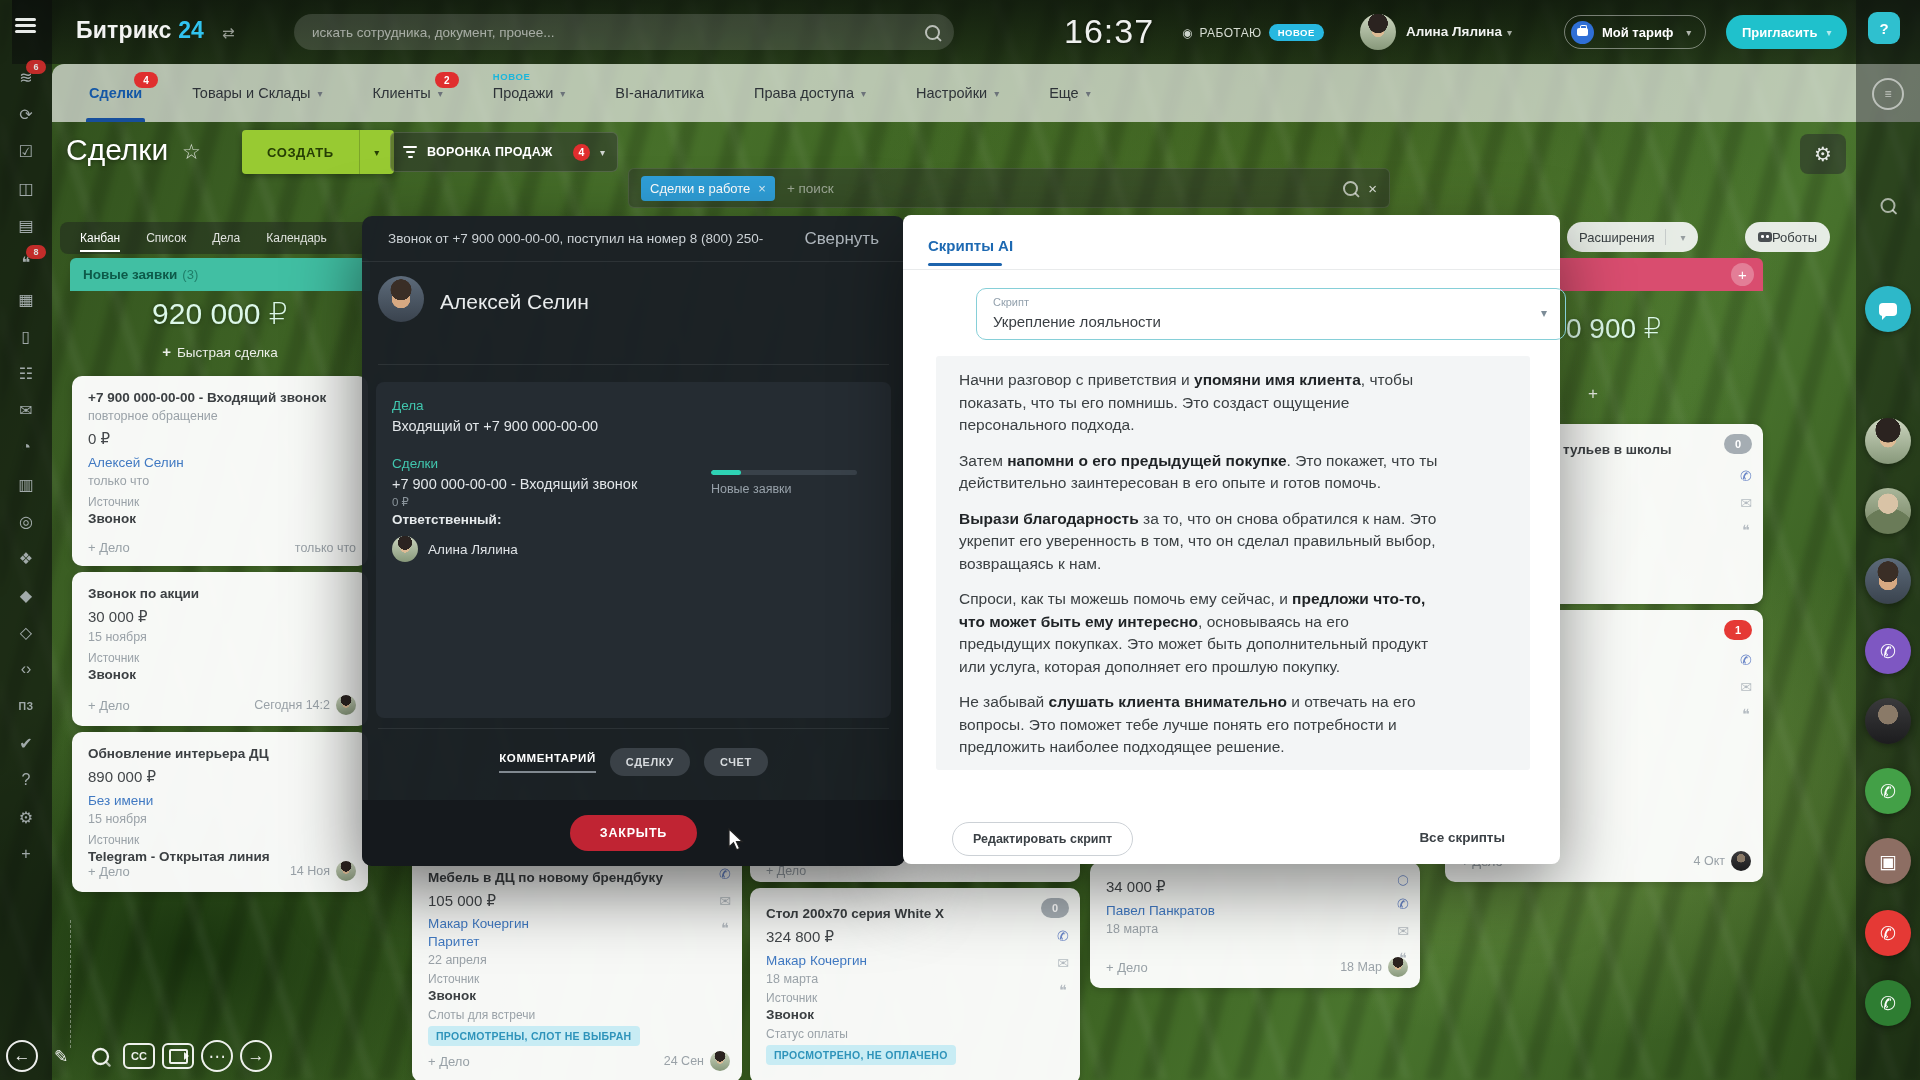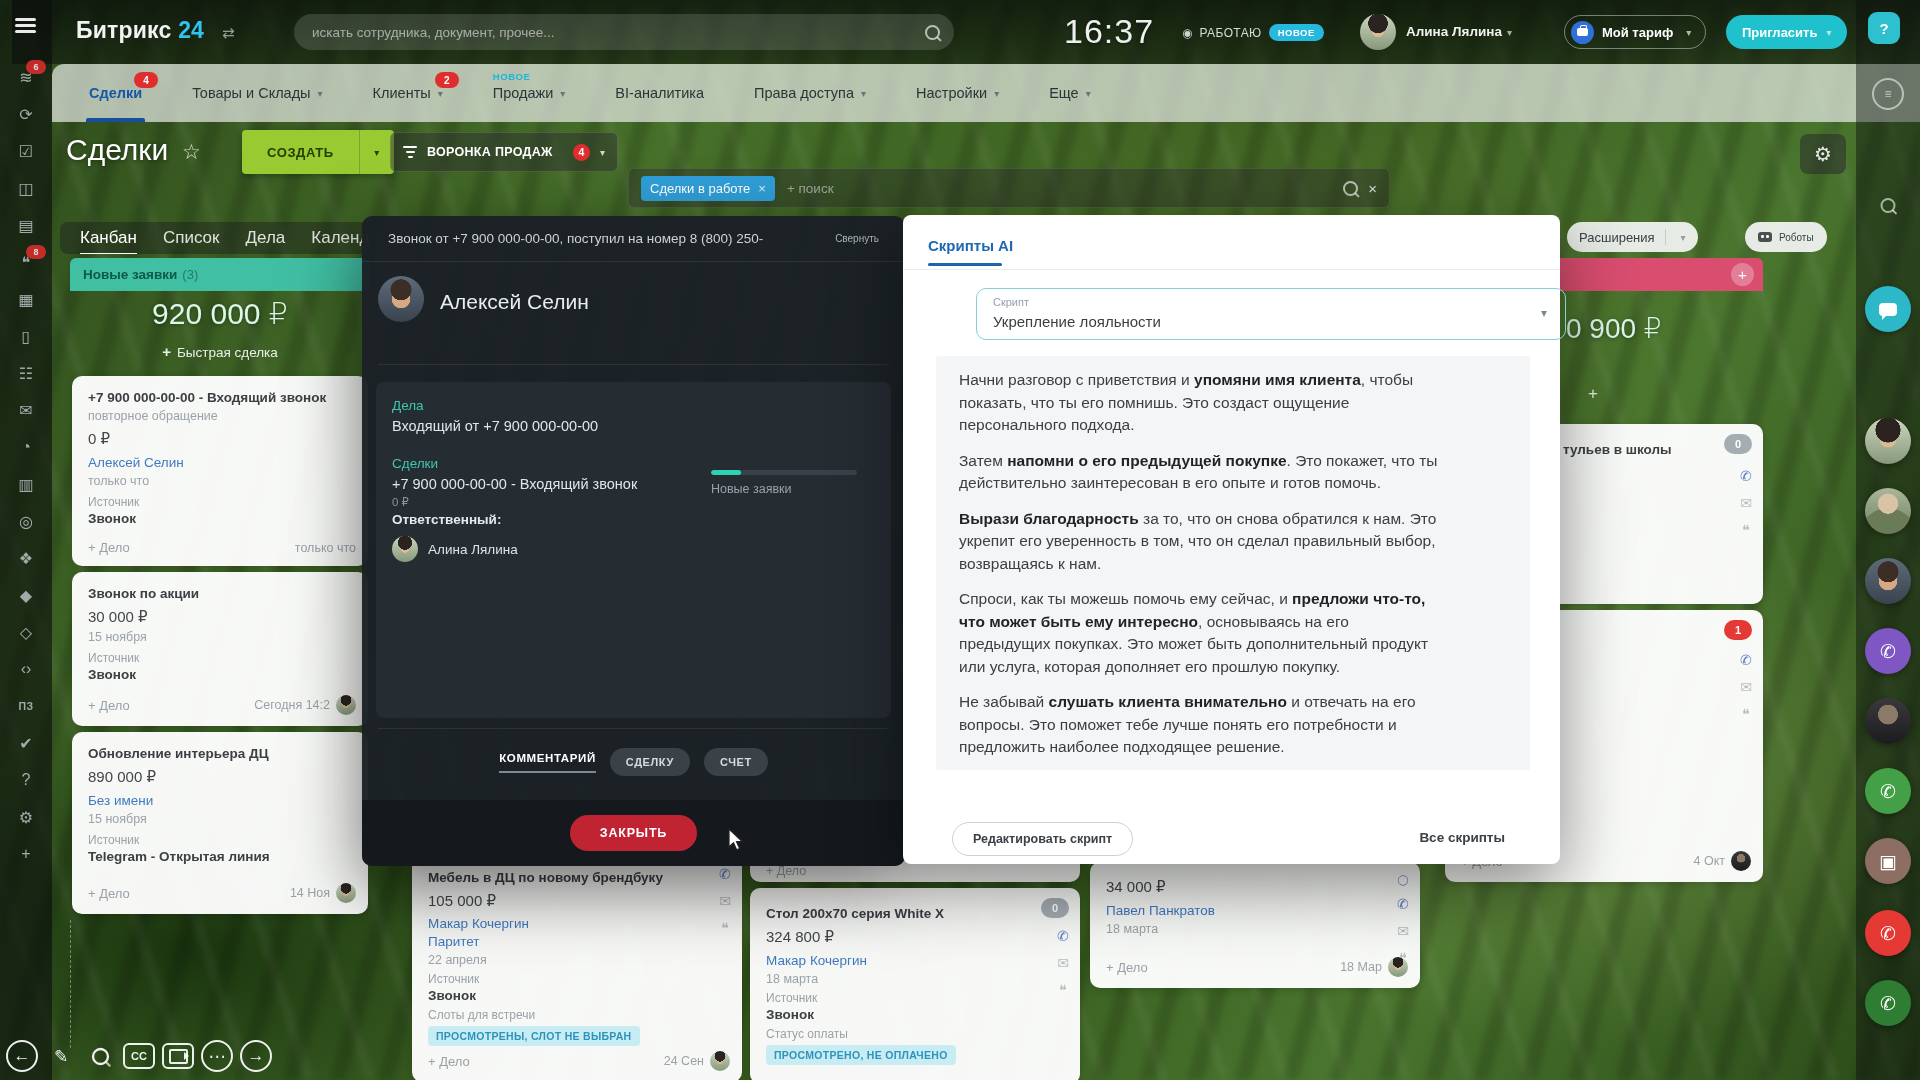--- a/index.html
+++ b/index.html
@@ -74,26 +74,26 @@
   .filter-chev{color:#cfd4cf;font-size:10px;}
   .search2{position:absolute;left:628px;top:132px;width:762px;height:40px;background:rgba(42,46,44,.42);border:1px solid rgba(255,255,255,.10);border-radius:6px;display:flex;align-items:center;padding:0 12px;box-sizing:border-box;gap:10px;z-index:2;margin-top:36px;}
   .ftag{background:#2f9fd8;border-radius:4px;color:#fff;font-size:13px;padding:5px 9px;display:flex;align-items:center;gap:8px;}
   .ftag .x{opacity:.8;font-size:13px;}
   .search2 input{flex:1;background:transparent;border:none;outline:none;font-size:13.5px;color:#fff;font-family:inherit;}
   .search2 input::placeholder{color:rgba(255,255,255,.5);}
   .s2x{color:rgba(255,255,255,.8);font-size:15px;}
   .gear-btn{position:absolute;left:1800px;top:134px;width:46px;height:40px;background:rgba(40,44,42,.55);border-radius:8px;display:flex;align-items:center;justify-content:center;color:#e8ebe8;font-size:20px;z-index:2;}
   
   .tabsbar{position:absolute;left:60px;top:222px;width:310px;height:32px;background:rgba(28,32,30,.45);border-radius:8px;display:flex;align-items:center;gap:26px;padding:0 20px;box-sizing:border-box;overflow:hidden;z-index:2;}
-  .vtab{font-size:17px;color:rgba(255,255,255,.85);white-space:nowrap;position:relative;}
+  .vtab{font-size:12px;color:rgba(255,255,255,.85);white-space:nowrap;position:relative;}
   .vtab.active{color:#fff;}
   .vtab.active::after{content:"";position:absolute;left:0;right:0;bottom:-7px;height:2px;background:#fff;}
   .ext-pill{position:absolute;left:1567px;top:222px;height:30px;background:rgba(244,246,245,.92);border-radius:16px;display:flex;align-items:center;gap:10px;padding:0 12px;font-size:13px;color:#3a4043;z-index:2;}
   .ext-div{width:1px;height:16px;background:#c6cbca;}
-  .robot-pill{position:absolute;left:1745px;top:222px;height:30px;background:rgba(244,246,245,.92);border-radius:16px;display:flex;align-items:center;gap:7px;padding:0 13px;font-size:10px;color:#3a4043;z-index:2;}
+  .robot-pill{position:absolute;left:1745px;top:222px;height:30px;background:rgba(244,246,245,.92);border-radius:16px;display:flex;align-items:center;padding:0 13px;font-size:13px;color:#3a4043;z-index:2;}
   .robot{width:14px;height:10px;background:#4a4f52;border-radius:3px;position:relative;}
   .robot::before{content:"";position:absolute;left:3px;top:3px;width:2.5px;height:2.5px;background:#fff;border-radius:50%;box-shadow:5px 0 0 #fff;}
   
   .col-head{position:absolute;height:33px;border-radius:6px 6px 0 0;display:flex;align-items:center;padding:0 13px;box-sizing:border-box;z-index:1;}
   .col1-head{left:70px;top:258px;width:300px;background:#41bfa3;}
   .col1-head .ch-t{font-size:13.5px;font-weight:bold;color:#0d5a49;}
   .col1-head .ch-c{font-size:13px;color:rgba(13,90,73,.65);margin-left:5px;}
   .col5-head{left:1445px;top:258px;width:318px;background:#d94d6f;}
   .plus-circle{position:absolute;right:9px;top:5px;width:23px;height:23px;border-radius:50%;background:rgba(255,255,255,.28);color:#fff;font-size:15px;display:flex;align-items:center;justify-content:center;}
   .col-sum{position:absolute;font-size:30px;font-weight:300;color:#dcf8e9;text-shadow:0 1px 4px rgba(0,0,0,.35);z-index:1;}
@@ -117,21 +117,21 @@
   .cbadge.red{background:#e53935;}
   .cicons{position:absolute;right:11px;display:flex;flex-direction:column;gap:11px;align-items:center;font-size:14px;color:#b5bcc2;}
   .cicons .ph{color:#6b87c8;}
   .pillbadge{display:inline-block;background:#c8ecf4;color:#2e93ba;font-size:10.5px;font-weight:bold;letter-spacing:.3px;border-radius:4px;padding:4px 8px;white-space:nowrap;}
   .mrow{margin-top:7px;}
   .dashzone{position:absolute;left:70px;top:920px;height:128px;width:0;border-left:1.5px dashed rgba(255,255,255,.38);z-index:1;}
   
   .modal{position:absolute;left:362px;top:216px;width:543px;height:650px;background:rgba(27,32,37,.97);border-radius:10px;box-shadow:0 24px 70px rgba(0,0,0,.55);z-index:5;}
   .m-head{position:absolute;left:0;top:0;right:0;height:46px;display:flex;align-items:center;padding:0 26px;box-sizing:border-box;border-bottom:1px solid rgba(255,255,255,.08);gap:24px;}
   .m-title{flex:1;font-size:13.5px;color:#ccd2d6;white-space:nowrap;overflow:hidden;}
-  .m-collapse{font-size:10px;color:#aeb6bc;margin-left:12px;}
+  .m-collapse{font-size:17px;color:#aeb6bc;margin-left:12px;}
   .m-avatar{position:absolute;left:16px;top:60px;width:46px;height:46px;border-radius:50%;}
   .m-contact{position:absolute;left:78px;top:74px;font-size:21px;color:#e9eced;}
   .m-hr{position:absolute;left:16px;right:16px;height:1px;background:rgba(255,255,255,.08);}
   .m-panel{position:absolute;left:14px;top:166px;width:515px;height:336px;background:#252c32;border-radius:8px;padding:16px;box-sizing:border-box;}
   .m-sec{font-size:13.5px;color:#41c6ae;}
   .m-item{font-size:14.5px;color:#e2e6e9;margin-top:5px;}
   .m-sub{font-size:11.5px;color:#8a949b;margin-top:3px;}
   .m-prog{position:absolute;left:335px;top:88px;width:146px;}
   .m-track{height:5px;background:#39424a;border-radius:3px;overflow:hidden;}
   .m-fill{height:5px;width:30px;background:#2ed2b4;border-radius:3px;}
@@ -395,21 +395,21 @@
     <div class="csrc" style="margin-top:2px">Звонок</div>
     <div class="cfoot">
         <span>+ Дело</span>
         <span class="rt">
           <span>Сегодня 14:2</span>
           <span class="mini-av av-f"></span>
         </span>
       </div>
   </div>
 
-  <div class="kcard" style="left:72px;top:732px;width:296px;height:182px;">
+  <div class="kcard" style="left:72px;top:732px;width:296px;height:160px;">
     <div class="ct">Обновление интерьера ДЦ</div>
     <div class="camt mrow">890 000 ₽</div>
     <div class="clink mrow">Без имени</div>
     <div class="cgray" style="margin-top:4px">15 ноября</div>
     <div class="csl mrow">Источник</div>
     <div class="csrc" style="margin-top:2px">Telegram - Открытая линия</div>
     <div class="cfoot">
         <span>+ Дело</span>
         <span class="rt">
           <span>14 Ноя</span>

